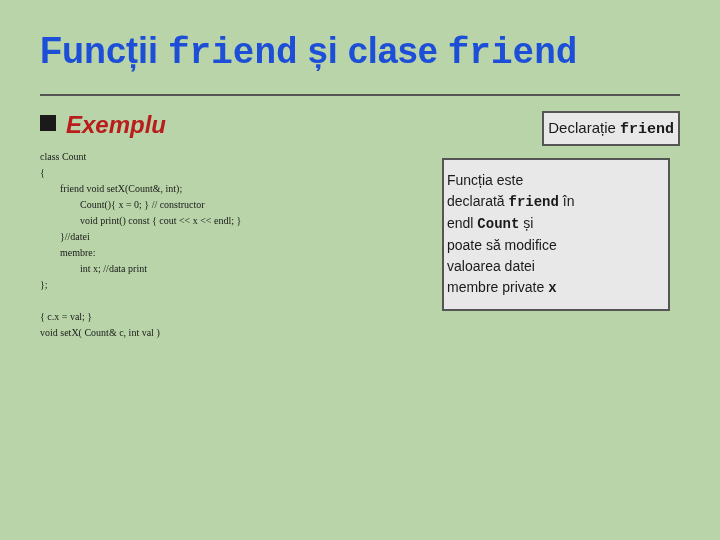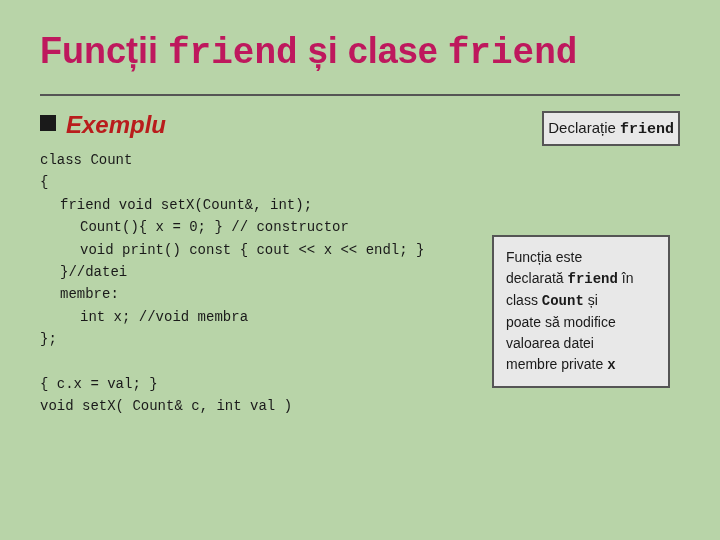--- a/index.html
+++ b/index.html
@@ -14,21 +14,21 @@
     .slide {
       width: 720px;
       height: 540px;
       background: #b8d4a8;
       padding: 30px 40px;
       position: relative;
     }
     .title {
       font-size: 36px;
       font-weight: bold;
-      color: #be185d;
+      color: #1d4ed8;
       margin-bottom: 20px;
       font-family: Arial, sans-serif;
     }
     .title .code-font {
       font-family: 'Courier New', monospace;
       font-weight: bold;
     }
     .bullet-section {
       display: flex;
       align-items: flex-start;
@@ -58,41 +58,41 @@
       padding: 6px 4px;
       font-size: 15px;
       color: #1a1a1a;
       font-family: Arial, sans-serif;
     }
     .declaratie-box .code-inline {
       font-family: 'Courier New', monospace;
       font-weight: bold;
     }
     .code-block {
-      font-family: Liberation Mono, monospace;
-      font-size: 14px;
+      font-family: Liberation Serif, serif;
+      font-size: 10px;
       color: #1a1a1a;
       line-height: 1.6;
       margin-top: 5px;
       margin-left: 0;
     }
     .code-block .indent1 {
       padding-left: 20px;
     }
     .code-block .indent2 {
       padding-left: 40px;
     }
     .callout-arrow {
       position: absolute;
       right: 10px;
       bottom: 30px;
-      width: 178px;
+      width: 228px;
       background: #e8e8e8;
       border: 2px solid #555;
-      padding: 10px 12px;
+      padding: 10px 3px;
       font-size: 14px;
       color: #1a1a1a;
       font-family: Arial, sans-serif;
       line-height: 1.5;
     }
     .callout-arrow .code-inline {
       font-family: 'Courier New', monospace;
       font-weight: bold;
     }
     .main-content {
@@ -122,30 +122,30 @@
     </div>
 
     <div class="code-block">
       <div>class Count</div>
       <div>{</div>
       <div class="indent1">friend void setX(Count&amp;, int);</div>
       <div class="indent2">Count(){ x = 0; } // constructor</div>
       <div class="indent2">void print() const { cout &lt;&lt; x &lt;&lt; endl; }</div>
       <div class="indent1">}//datei</div>
       <div class="indent1">membre:</div>
-      <div class="indent2">int x; //void membra</div>
+      <div class="indent2">int x; //data print</div>
       <div>};</div>
       <div>&nbsp;</div>
       <div>{ c.x = val; }</div>
       <div>void setX( Count&amp; c, int val )</div>
     </div>
 
     <div class="callout-arrow">
       <span>Funcția este</span><br>
       <span>declarată </span><span class="code-inline">friend</span><span> în</span><br>
-      <span>class </span><span class="code-inline">Count</span><span> și</span><br>
+      <span>endl </span><span class="code-inline">Count</span><span> și</span><br>
       <span>poate să modifice</span><br>
       <span>valoarea datei</span><br>
       <span>membre private </span><span class="code-inline">x</span>
     </div>
 
   </div>
 </div>
 
 </body></html>

